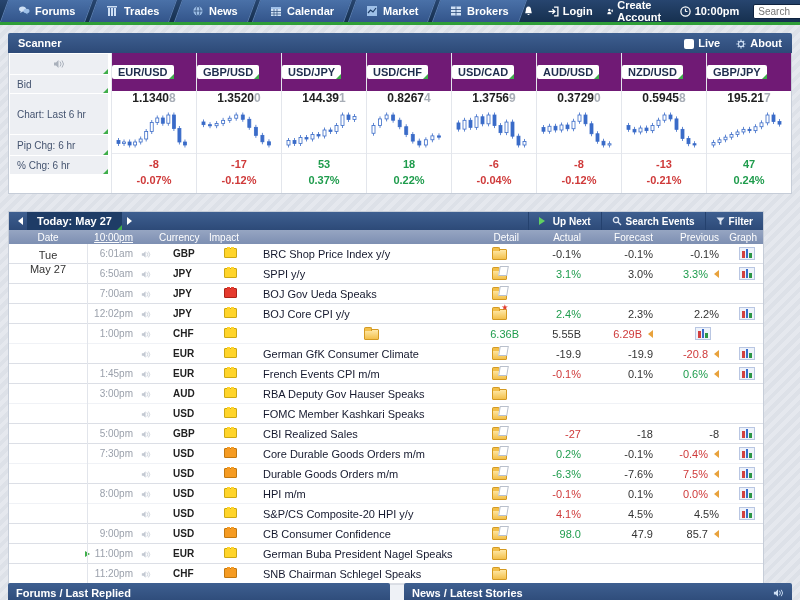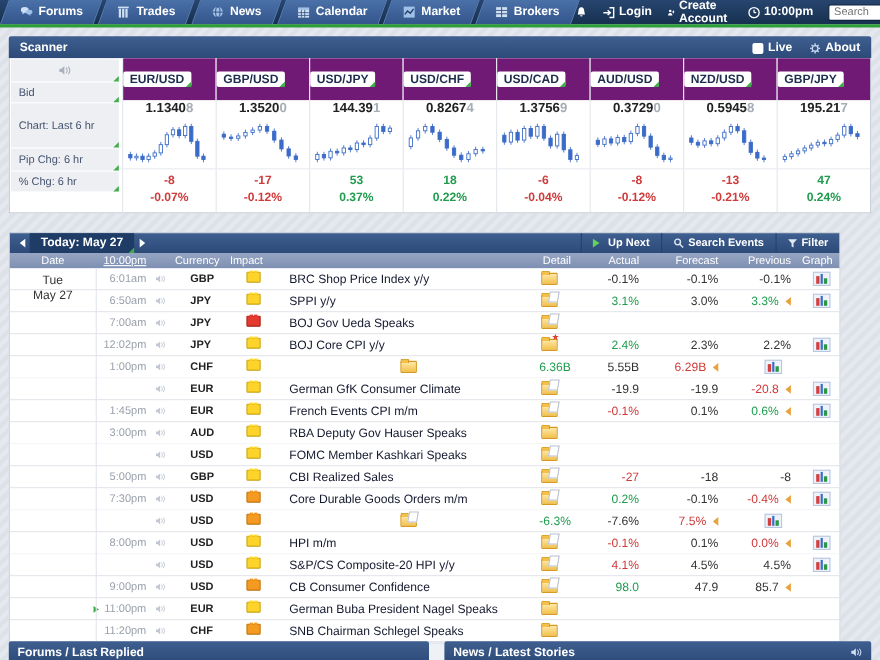--- a/index.html
+++ b/index.html
@@ -871,20 +871,21 @@
     <div></div>
     <div class="c-time">
             <span class="t-txt"></span>
           </div>
     <div class="c-spk"><svg viewBox="0 0 12 10">
               <path d="M1 3.5 H3 L5.5 1 V9 L3 6.5 H1 Z" fill="#c3c9d2"></path>
               <path d="M7 2.5 Q9.2 5 7 7.5 M9 1.5 Q12 5 9 8.5" stroke="#c3c9d2" stroke-width="1" fill="none"></path>
             </svg></div>
     <div class="c-cur">USD</div>
     <div class="c-imp"><span class="impact orange"></span></div>
+    <div class="c-title">Durable Goods Orders m/m</div>
     <div class="c-det"><span class="folder open"></span></div>
     <div class="c-act c-green">-6.3%</div>
     <div class="c-for">-7.6%</div>
     <div class="c-prev c-red">
             <span class="p-txt">7.5%</span>
             <span class="marker on"></span>
           </div>
     <div class="c-graph"><span class="graphicon">
               <i class="b r"></i>
               <i class="b bl"></i>

